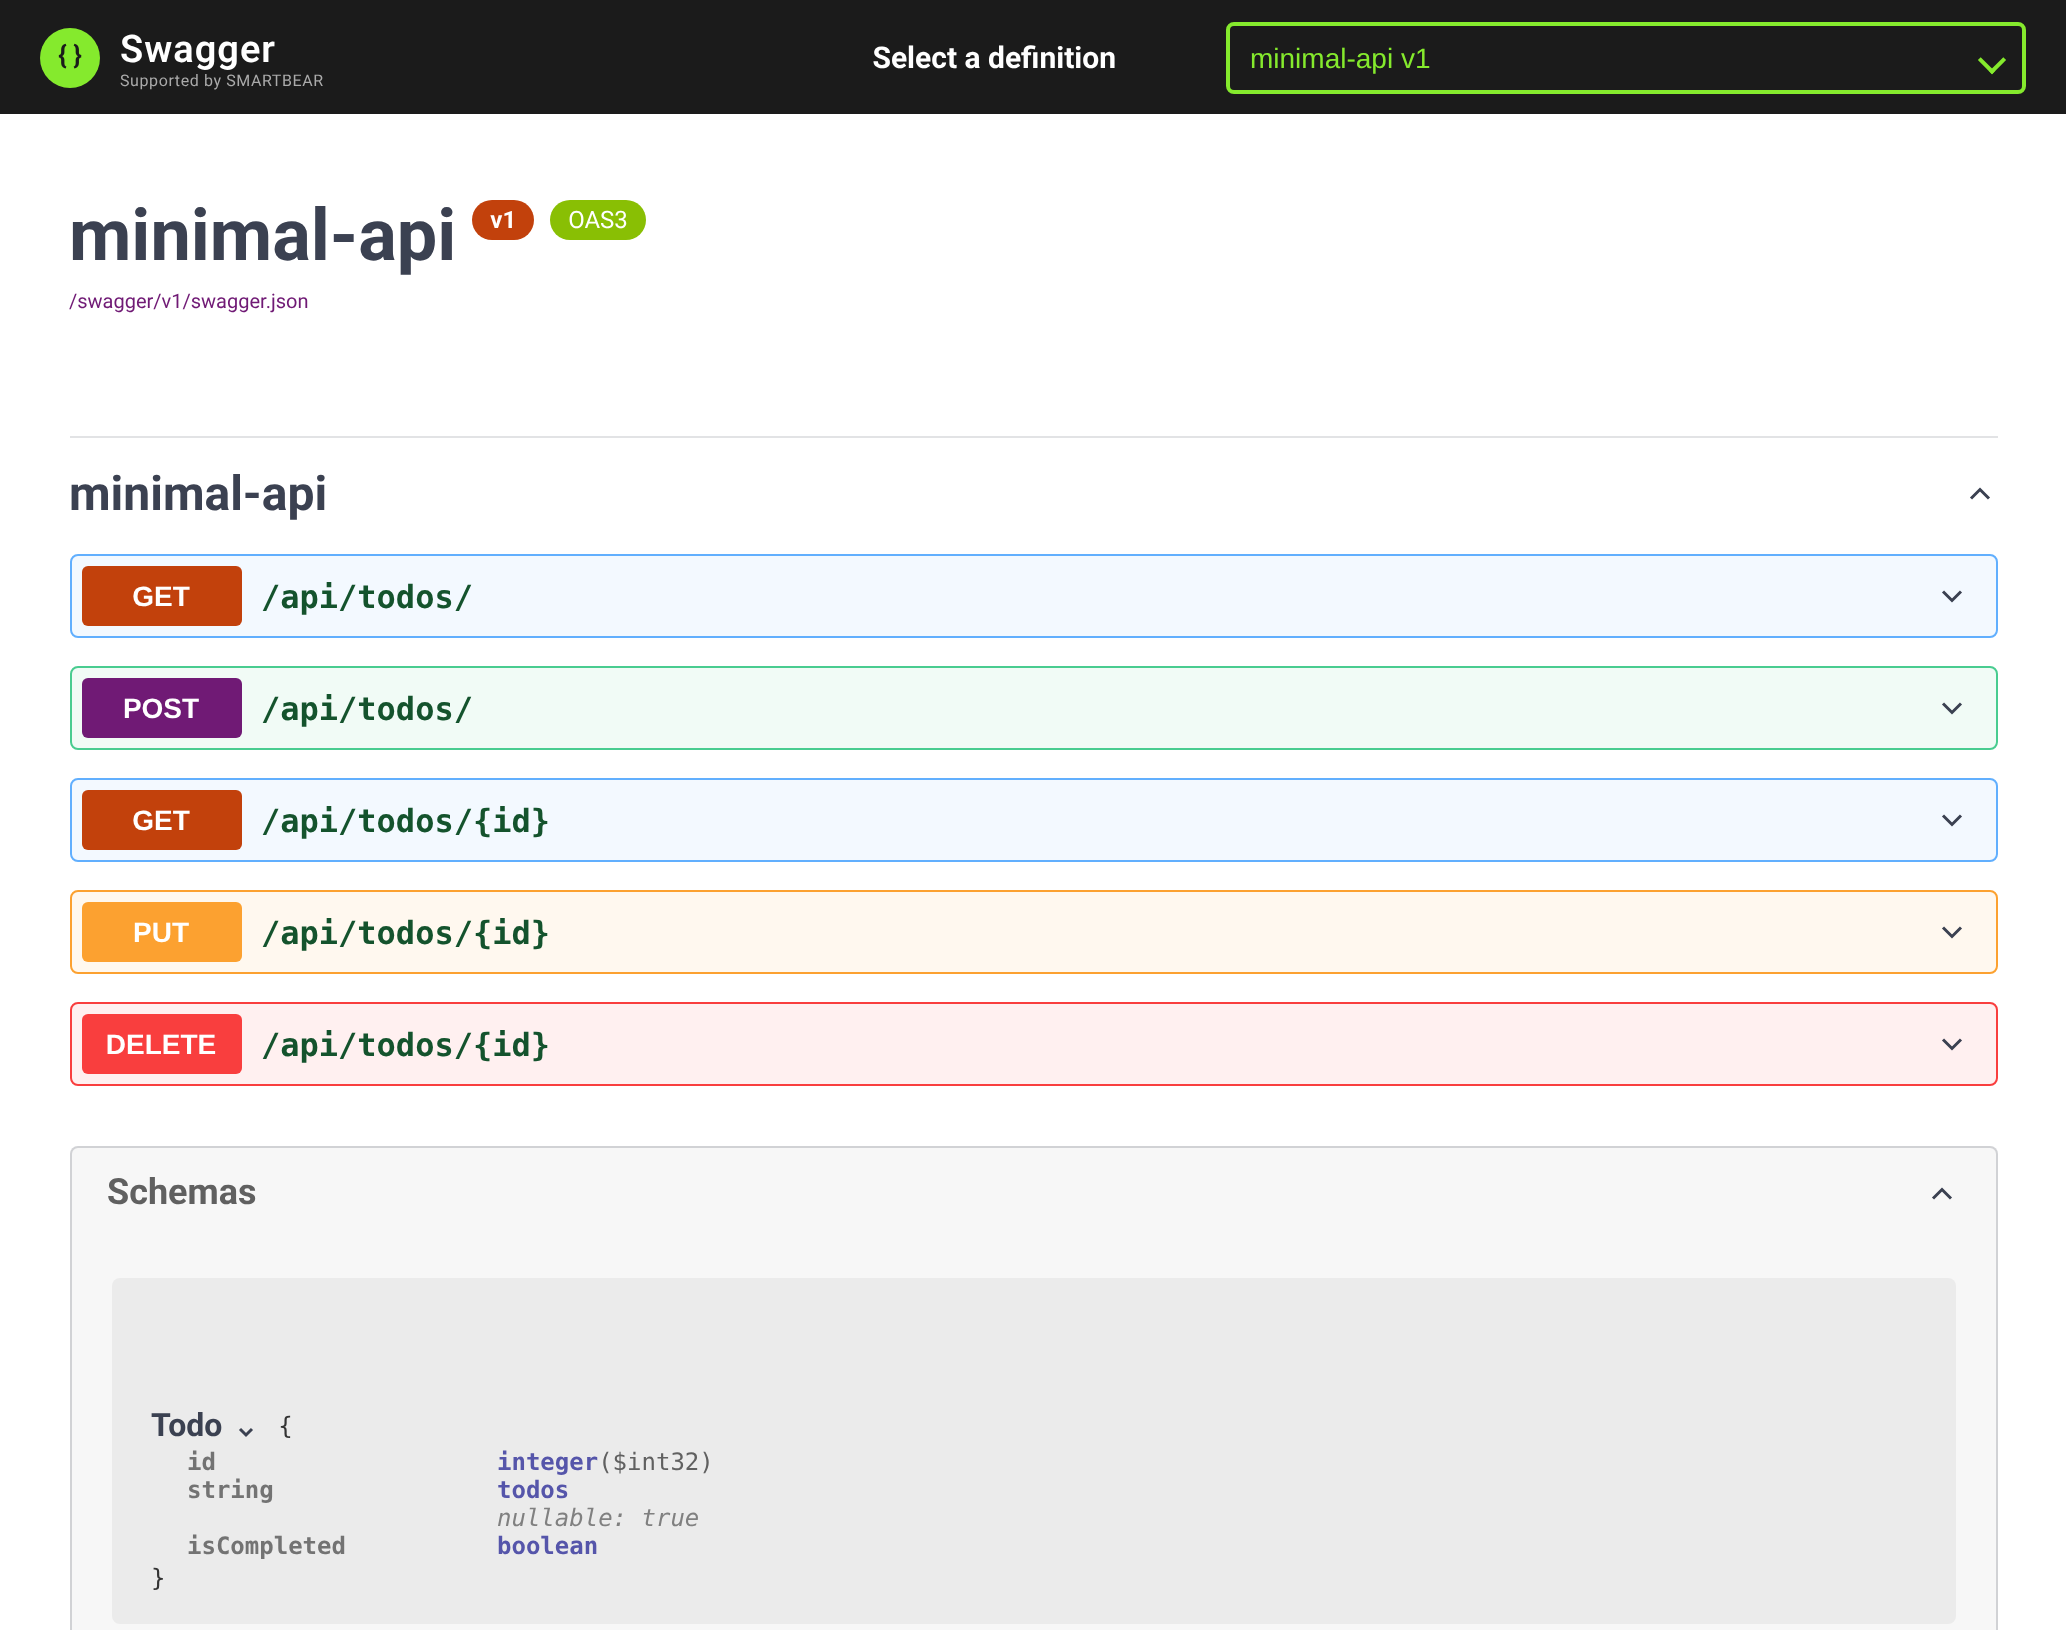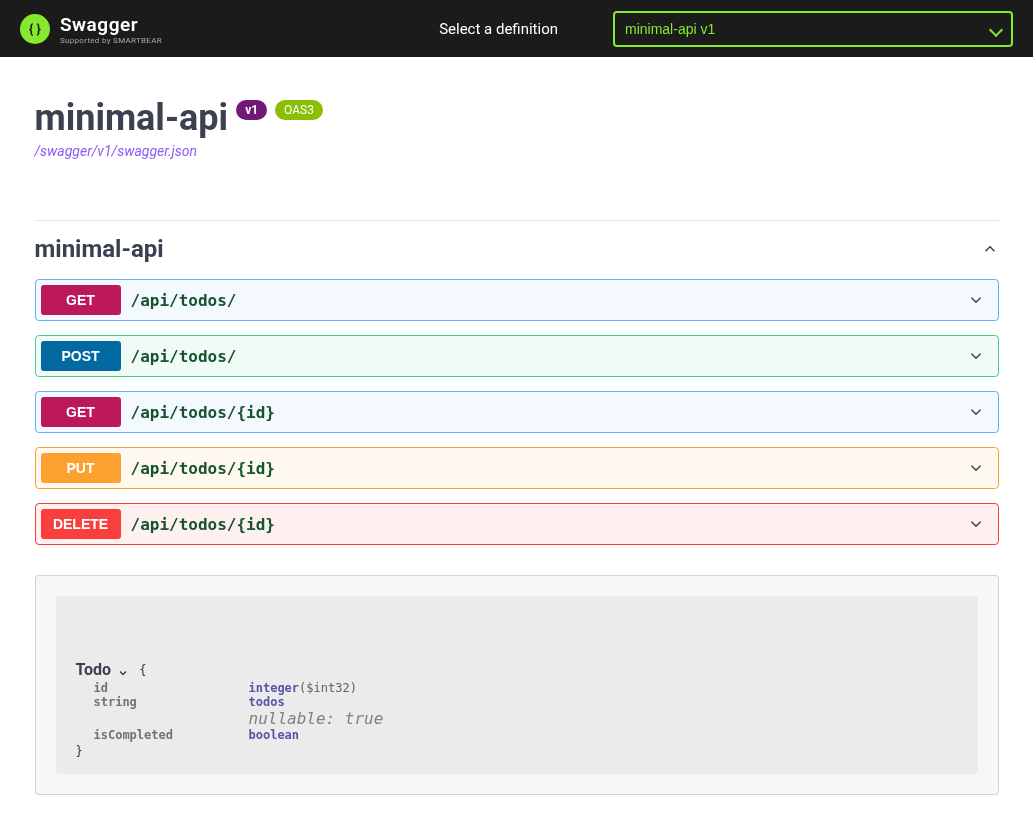--- a/index.html
+++ b/index.html
@@ -5,69 +5,69 @@
 * { box-sizing: border-box; margin: 0; padding: 0; }
 body { font-family: -apple-system, BlinkMacSystemFont, "Segoe UI", Roboto, sans-serif; background: #fff; color: #3b4151; }
 
 .topbar { background: #1b1b1b; height: 57px; display: flex; align-items: center; justify-content: space-between; padding: 0 20px; }
 .logo-wrap { display: flex; align-items: center; gap: 10px; }
 .logo-icon { width: 30px; height: 30px; border-radius: 50%; background: #85ea2d; display: flex; align-items: center; justify-content: center; color: #1b1b1b; font-weight: bold; font-size: 13px; }
 .logo-text { display: flex; flex-direction: column; justify-content: center; }
 .logo-main { color: #fff; font-size: 19px; font-weight: 600; letter-spacing: 0.5px; }
 .logo-sub { color: #aaa; font-size: 8px; letter-spacing: 0.3px; }
 .topbar-right { display: flex; align-items: center; gap: 12px; }
-.select-label { color: #fff; font-size: 15px; font-weight: 400; }
+.select-label { color: #fff; font-size: 15px; font-weight: 700; }
 .def-select { width: 400px; height: 36px; border: 2px solid #85ea2d; background: #1b1b1b; color: #85ea2d; padding: 0 10px; font-size: 14px; border-radius: 4px; appearance: none; position: relative; }
 .select-wrap { position: relative; padding-left: 43px; }
 .select-wrap::after { content: ''; position: absolute; right: 12px; top: 14px; width: 8px; height: 8px; border-right: 2px solid #85ea2d; border-bottom: 2px solid #85ea2d; transform: rotate(45deg); pointer-events: none; }
 
 .container { max-width: 1000px; margin: 0 auto; padding: 0 18px; }
 
 .info { padding: 40px 0 20px; }
 .title-row { display: flex; align-items: center; gap: 8px; }
 .api-title { font-size: 36px; font-weight: 700; color: #3b4151; }
-.version-badge { background: #701a75; color: #fff; font-size: 12px; font-weight: 700; padding: 3px 9px; border-radius: 12px; position: relative; top: -8px; }
+.version-badge { background: #c2410c; color: #fff; font-size: 12px; font-weight: 700; padding: 3px 9px; border-radius: 12px; position: relative; top: -8px; }
 .oas-badge { background: #89bf04; color: #fff; font-size: 12px; font-weight: 400; padding: 3px 9px; border-radius: 12px; position: relative; top: -8px; }
-.spec-link { color: #8b5cf6; font-size: 14px; text-decoration: none; display: inline-block; margin-top: 4px; font-style: italic; }
+.spec-link { color: #701a75; font-size: 10px; text-decoration: none; display: inline-block; margin-top: 4px; }
 
 .section { margin-top: 40px; border-top: 1px solid rgba(59,65,81,.15); padding-top: 0; }
 .tag-header { display: flex; justify-content: space-between; align-items: center; padding: 14px 0 16px; cursor: pointer; }
 .tag-name { font-size: 24px; font-weight: 700; color: #3b4151; }
 .chevron { width: 18px; height: 18px; }
 .chevron svg { width: 100%; height: 100%; }
 
 .opblock { border-radius: 4px; margin-bottom: 14px; border: 1px solid; }
 .opblock-summary { display: flex; align-items: center; padding: 5px; cursor: pointer; }
 .method { min-width: 80px; text-align: center; color: #fff; font-size: 14px; font-weight: 700; padding: 7px 0; border-radius: 3px; font-family: -apple-system, sans-serif; }
 .path { font-family: "SFMono-Regular", Consolas, monospace; font-size: 16px; font-weight: 600; color: #14532d; padding-left: 10px; flex: 1; word-break: break-all; }
 .op-chevron { margin-right: 8px; }
 
 .opblock-get    { background: rgba(97,175,254,.08); border-color: #61affe; }
-.opblock-get .method    { background: #be185d; }
+.opblock-get .method    { background: #c2410c; }
 .opblock-post   { background: rgba(73,204,144,.08); border-color: #49cc90; }
-.opblock-post .method   { background: #0369a1; }
+.opblock-post .method   { background: #701a75; }
 .opblock-put    { background: rgba(252,161,48,.08); border-color: #fca130; }
 .opblock-put .method    { background: #fca130; }
 .opblock-delete { background: rgba(249,62,62,.08); border-color: #f93e3e; }
 .opblock-delete .method { background: #f93e3e; }
 
 .schemas-section { margin-top: 30px; border: 1px solid rgba(59,65,81,.2); border-radius: 4px; background: #f7f7f7; margin-bottom: 30px;}
 .schemas-header { display: flex; justify-content: space-between; align-items: center; padding: 12px 18px; cursor: pointer; }
 .schemas-title { font-size: 18px; font-weight: 700; color: #606060; }
 .schema-body { padding: 20px; }
 .schema-box { background: #ebebeb; border-radius: 4px; padding: 16px 20px; }
 .schema-name-row { display: flex; align-items: center; gap: 6px; margin-bottom: 2px; margin-top: 48px; }
 .schema-name { font-size: 16px; font-weight: 700; color: #3b4151; }
 .mini-chevron { width: 12px; height: 12px; }
 .brace { font-family: monospace; font-size: 12px; color: #333; margin-left: 4px; }
 .prop-row { font-family: "SFMono-Regular", Consolas, monospace; font-size: 12px; color: #3b4151; padding-left: 18px; display: flex; }
 .prop-key { display: inline-block; width: 155px; font-weight: 700; color: #737373; }
 .prop-type { color: #5555aa; font-weight: 600; }
 .prop-fmt { color: #606060; }
-.prop-meta { font-style: italic; color: #808080; padding-left: 173px; font-family: monospace; font-size: 16px; }
+.prop-meta { font-style: italic; color: #808080; padding-left: 173px; font-family: monospace; font-size: 12px; }
 .close-brace { font-family: monospace; font-size: 12px; color: #333; padding-left: 0px; margin-top: 2px; }
 </style>
 </head>
 <body>
 
 <div class="topbar">
   <div class="logo-wrap">
     <div class="logo-icon">{ }</div>
     <div class="logo-text">
       <span class="logo-main">Swagger</span>
@@ -148,20 +148,28 @@
             <span class="path">/api/todos/{id}</span>
             <span class="chevron op-chevron"><svg viewBox="0 0 24 24" fill="none" stroke="#3b4151" stroke-width="2">
                 <polyline points="6 9 12 15 18 9"></polyline>
               </svg></span>
           </div>
         </div>
       </div>
   </div>
 
   <div class="schemas-section">
+    <div class="schemas-header">
+      <span class="schemas-title">Schemas</span>
+      <span class="chevron">
+        <svg viewBox="0 0 24 24" fill="none" stroke="#3b4151" stroke-width="2">
+            <polyline points="18 15 12 9 6 15"></polyline>
+          </svg>
+      </span>
+    </div>
     <div class="schema-body">
       <div class="schema-box">
         <div class="schema-name-row">
           <span class="schema-name">Todo</span>
           <span class="mini-chevron">
             <svg viewBox="0 0 24 24" fill="none" stroke="#3b4151" stroke-width="3">
                 <polyline points="6 9 12 15 18 9"></polyline>
               </svg>
           </span>
           <span class="brace">{</span>

